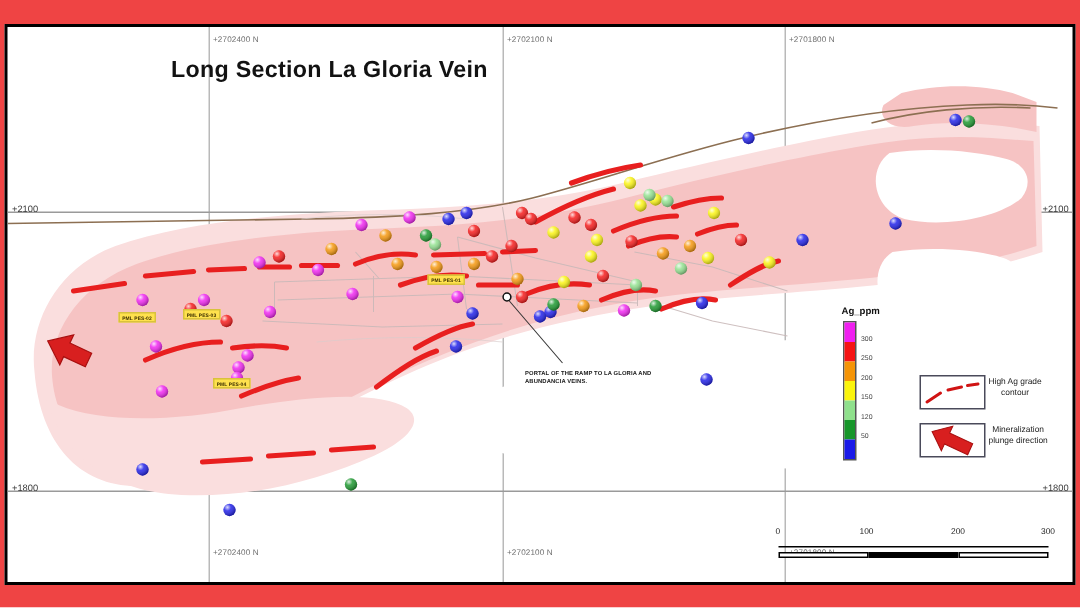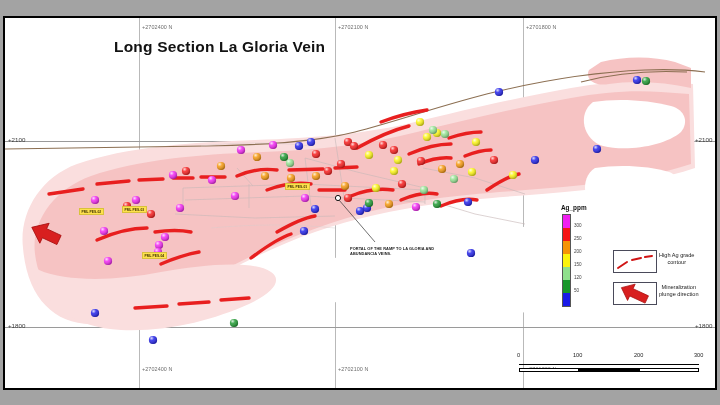--- a/index.html
+++ b/index.html
@@ -2,21 +2,21 @@
 <html><head>
 <meta charset="utf-8">
 <style>
   * { box-sizing: border-box; margin: 0; padding: 0; }
   html, body {
     width: 720px; height: 405px;
     background: #ffffff;
     font-family: "Liberation Sans", sans-serif;
     overflow: hidden;
   }
-  #root { position: relative; width: 720px; height: 405px; background: #a3a3a3; }
+  #root { position: relative; width: 720px; height: 405px; background: #ef4444; }
 
   
   .frame {
     position: absolute;
     left: 3px; top: 16px;
     width: 714px; height: 374px;
     border: 2px solid #000;
     background: #fff;
     overflow: hidden;
   }

